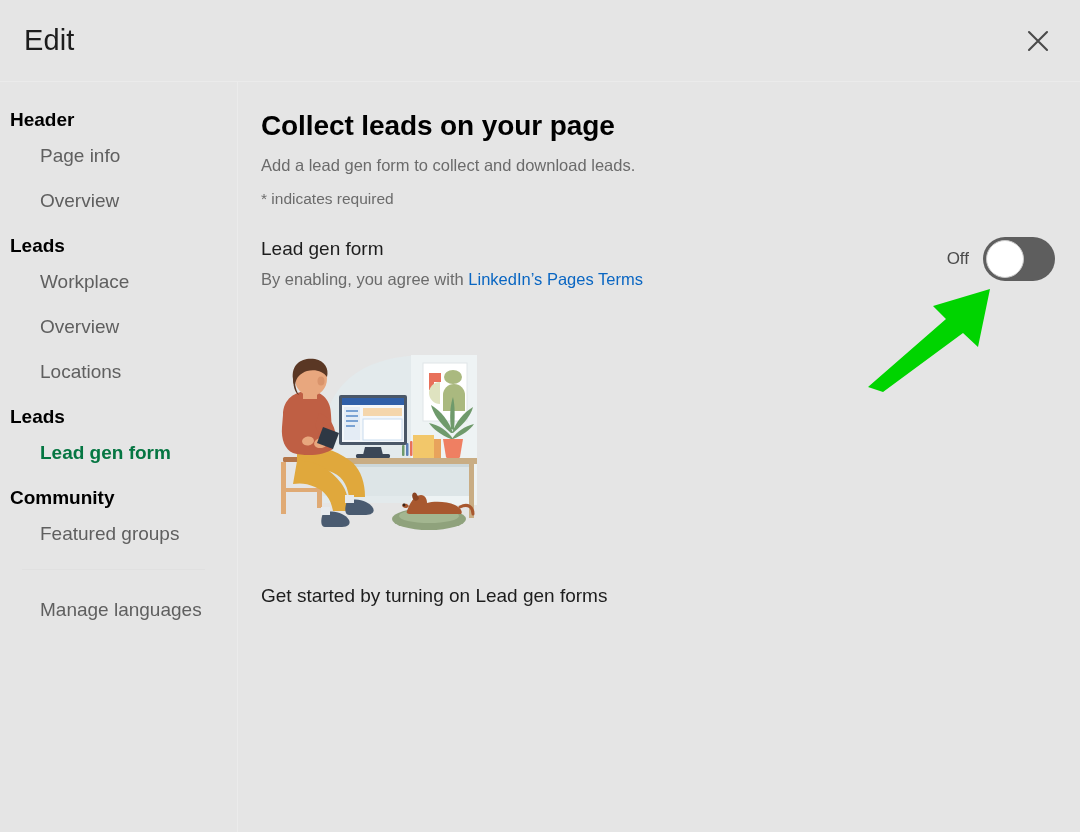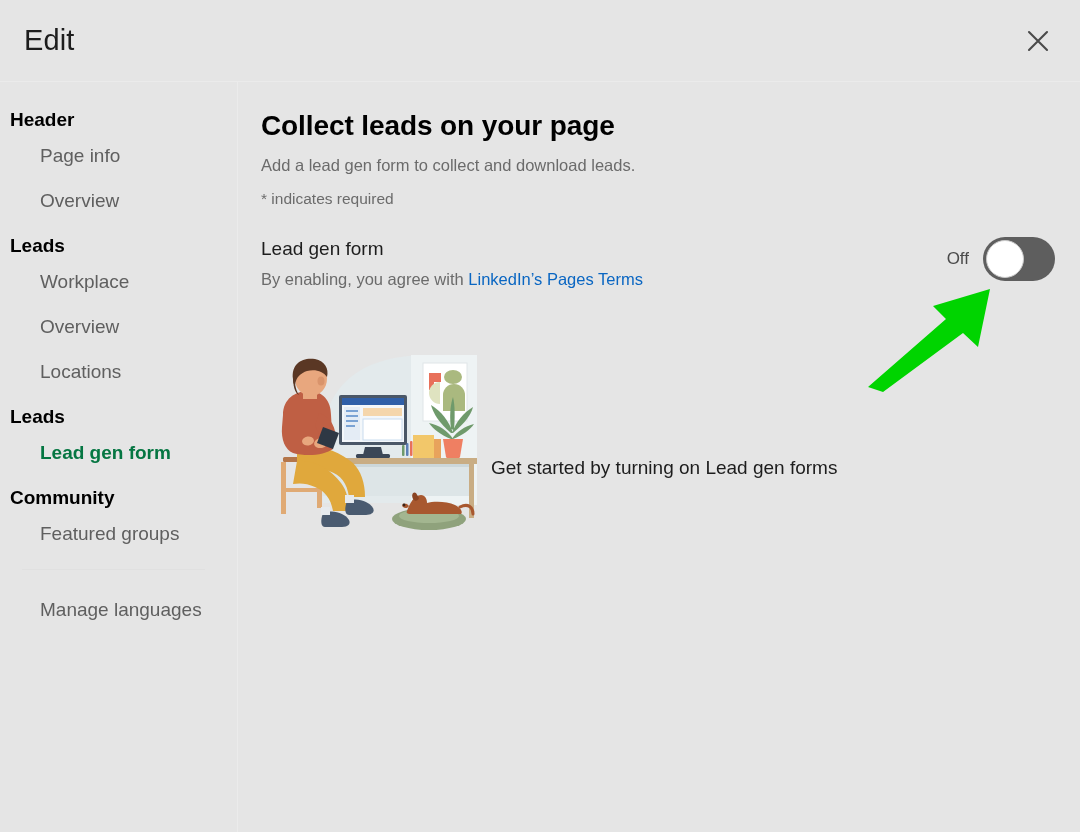--- a/index.html
+++ b/index.html
@@ -171,22 +171,22 @@
     height: 38px;
     border-radius: 50%;
     background: #ffffff;
     border: 1px solid #c9c9c9;
   }
 
   
   .empty-state {
     margin-top: 62px;
     display: flex;
-    flex-direction: row;
-    align-items: center;
+    flex-direction: column;
+    align-items: flex-start;
   }
   .illustration { display: block; }
   .empty-caption {
     font-size: 19px;
     color: #1d1d1d;
     margin-top: 30px;
   }
 
   
   .annotation-arrow {

